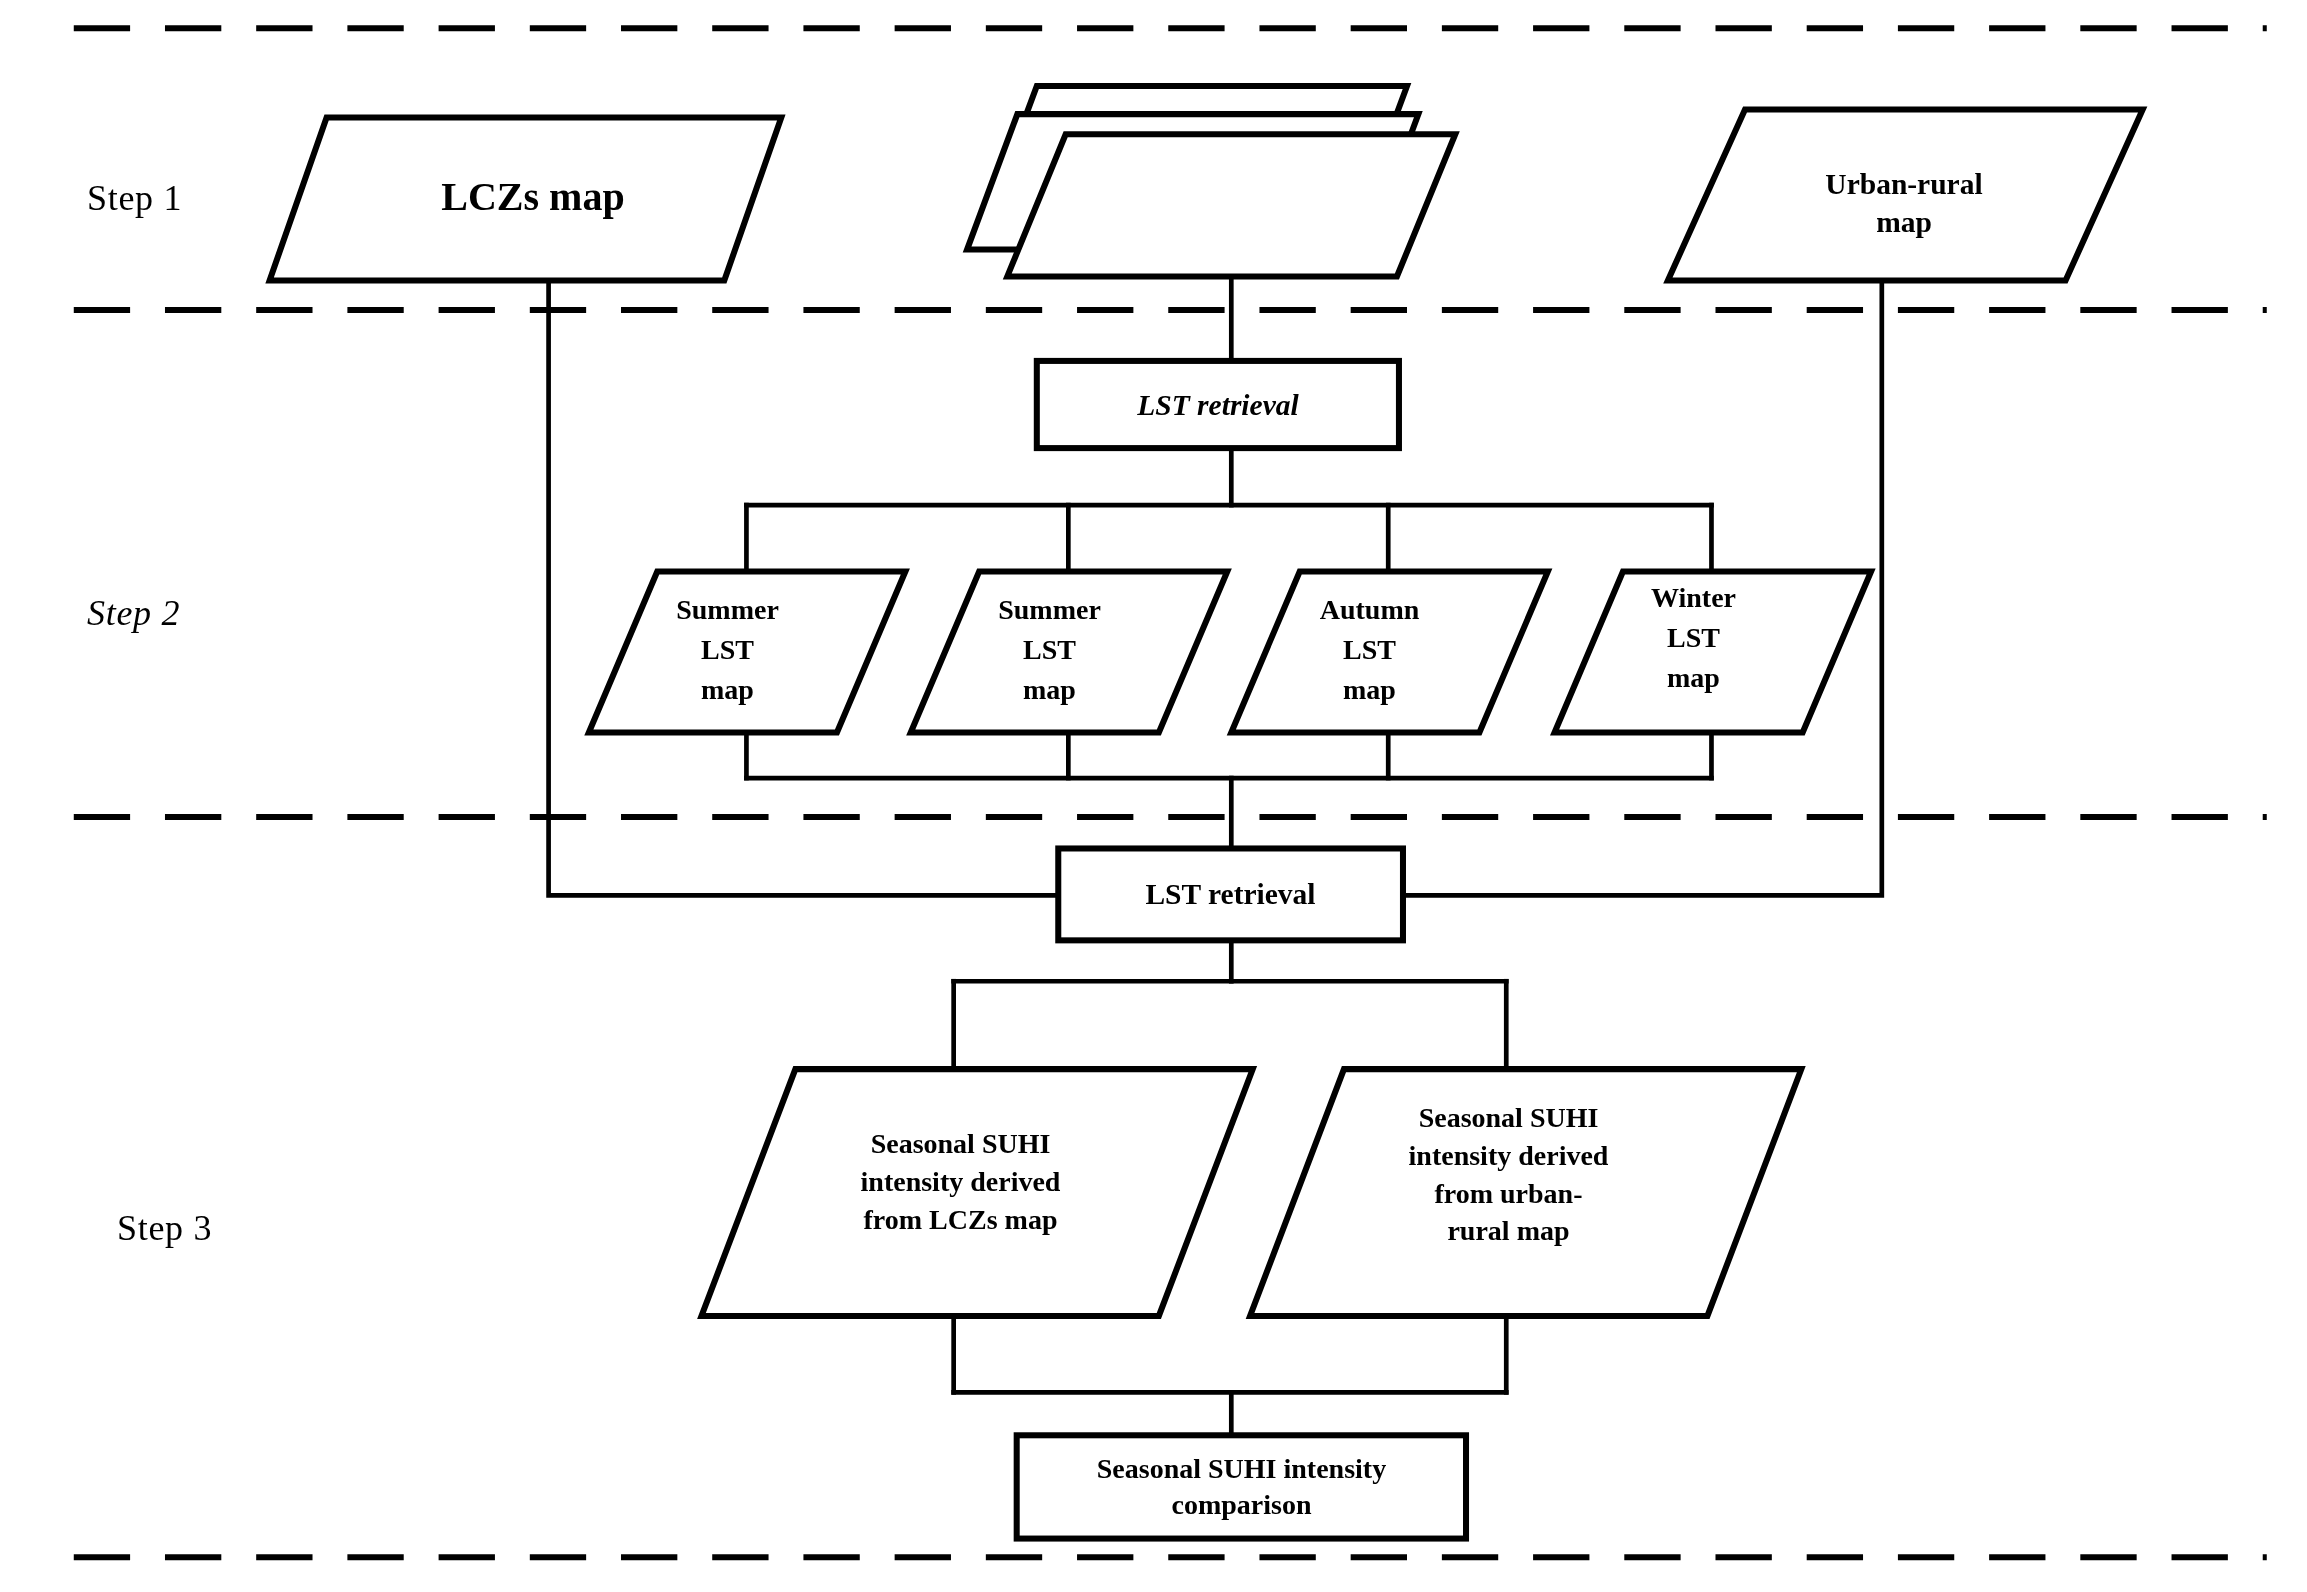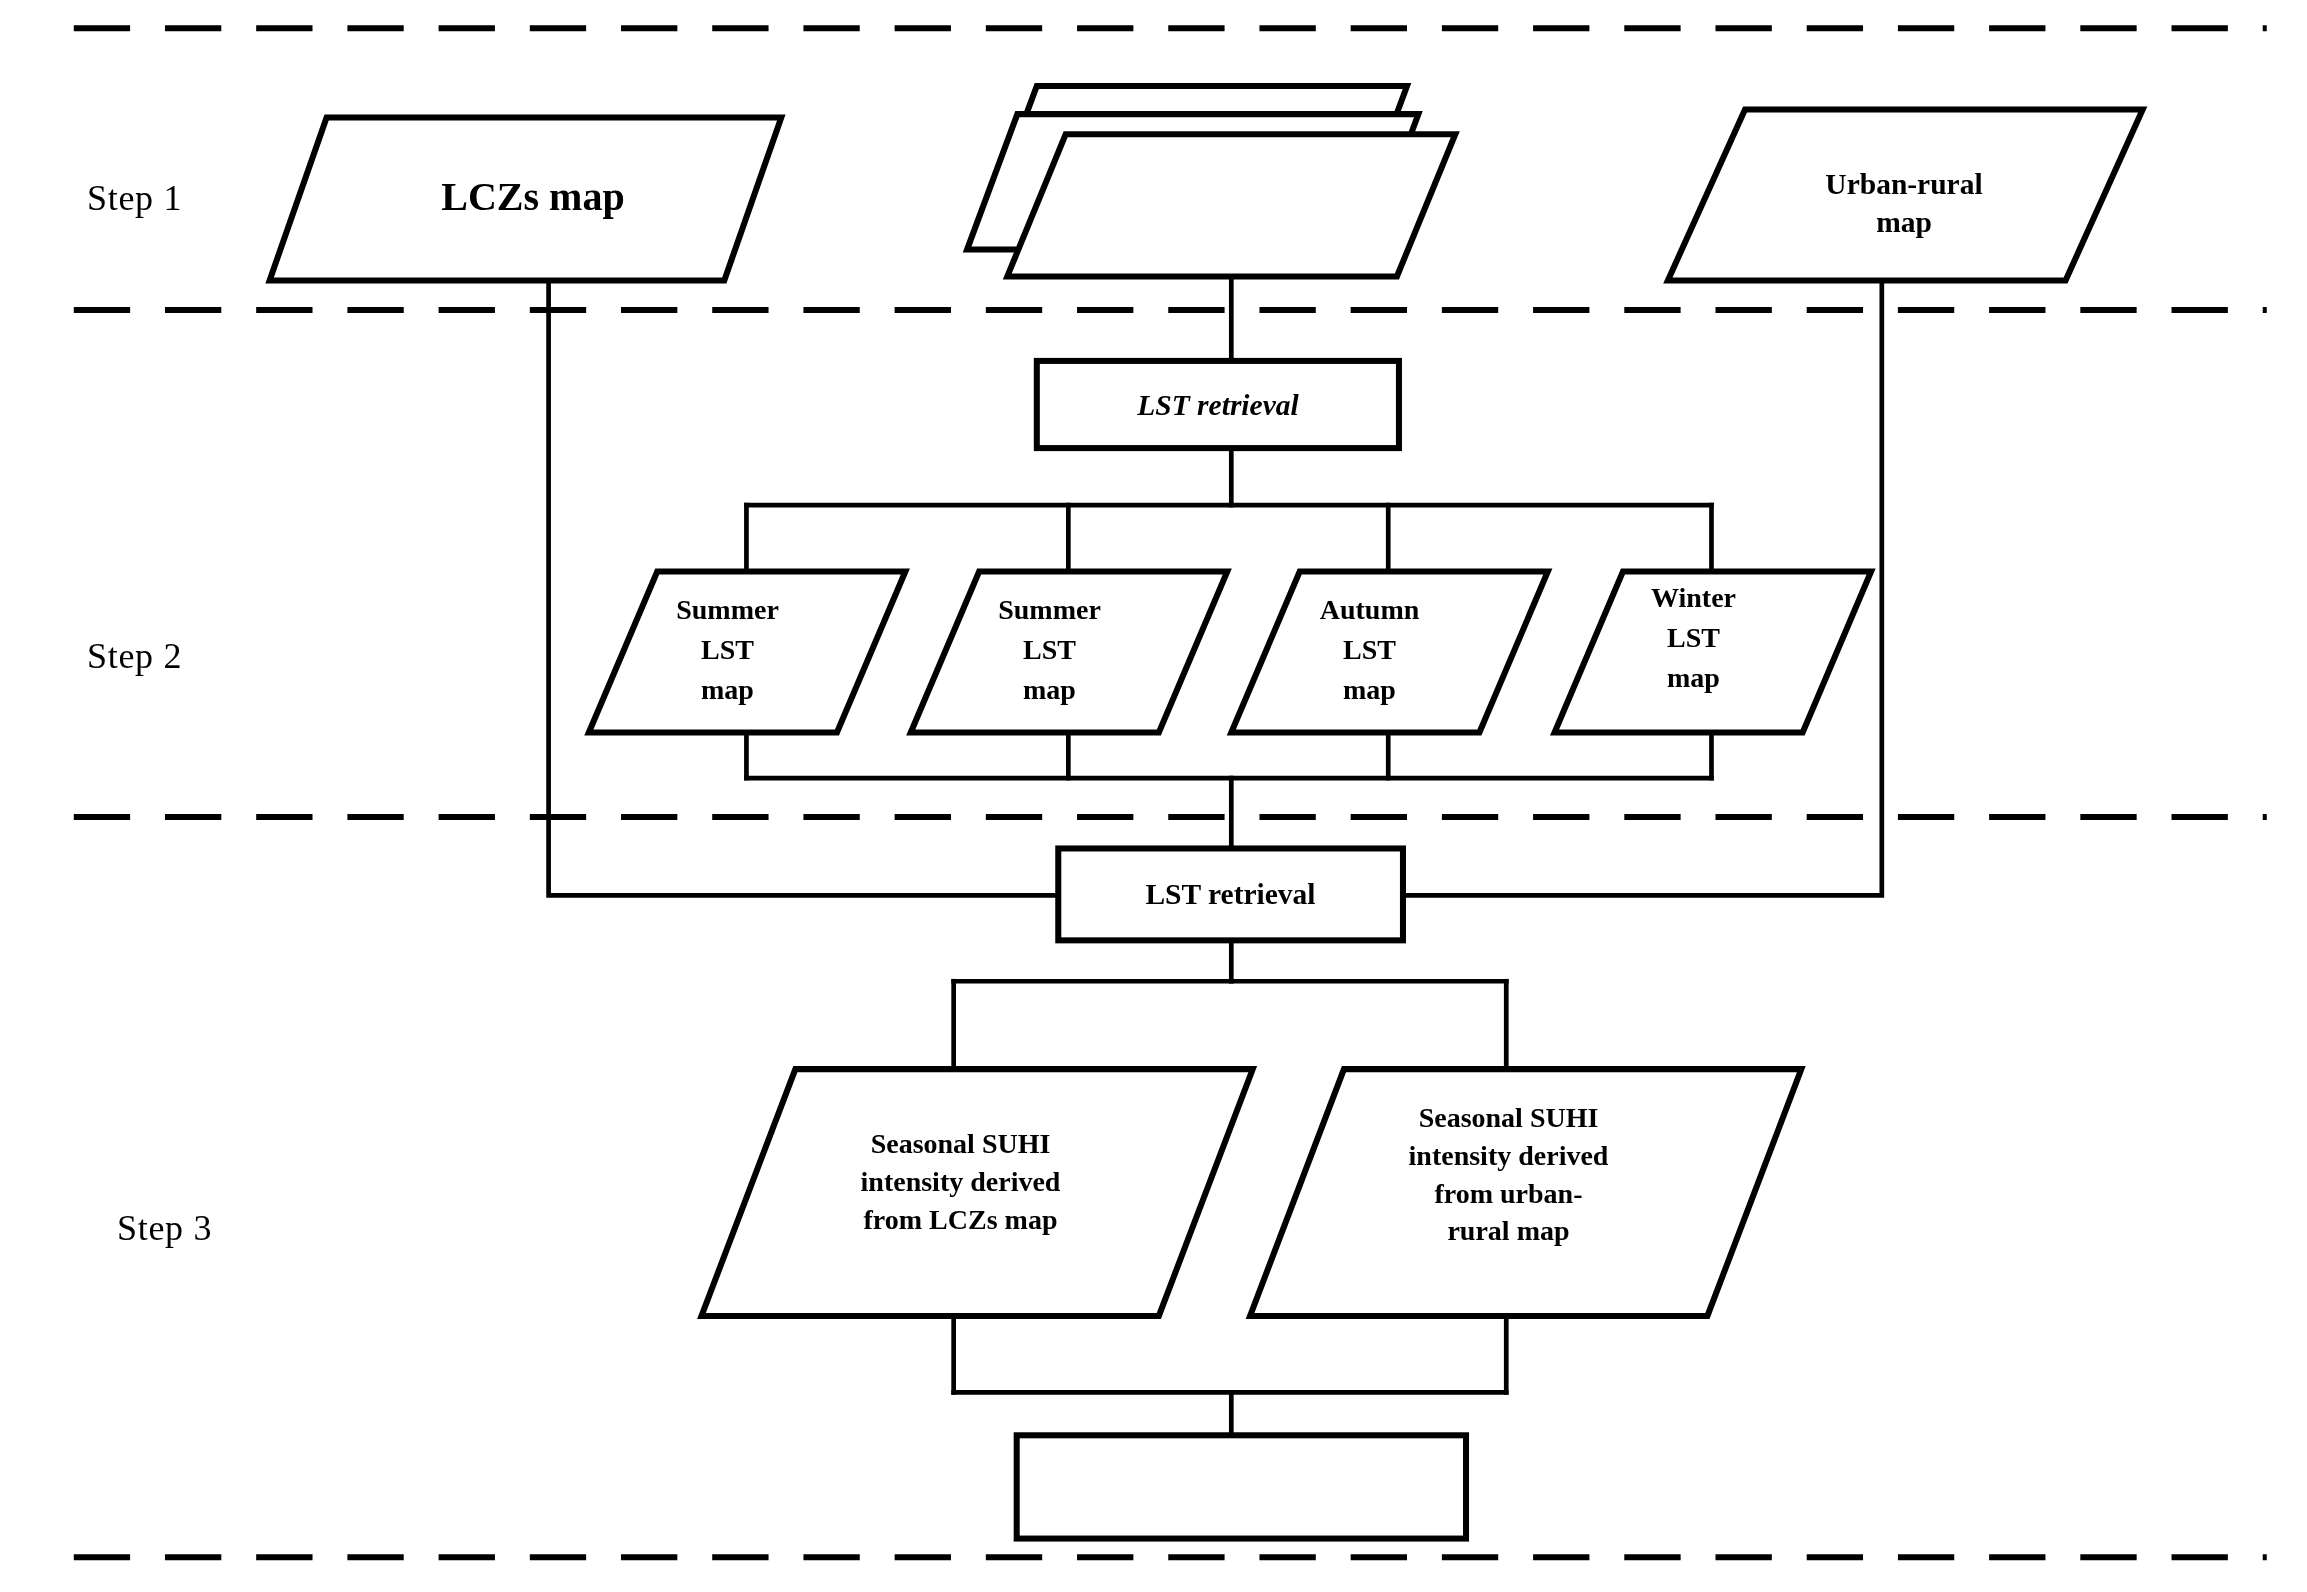--- a/index.html
+++ b/index.html
@@ -123,21 +123,21 @@
 
       <polygon points="1186,1594 1868,1594 1728,1962 1046,1962"></polygon>
 
       <polygon points="2004,1594 2686,1594 2546,1962 1864,1962"></polygon>
 
       <rect x="1516" y="2140" width="670" height="154"></rect>
     </g>
   </svg>
 
   <div class="step-label" style="left:87px; top:177px;">Step 1</div>
-  <div class="step-label" style="left:87px; top:635px;">Step 2</div>
+  <div class="step-label" style="left:87px; top:592px;font-style:italic;">Step 2</div>
   <div class="step-label" style="left:117px; top:1207px;">Step 3</div>
 
   <div class="node-label lbl-lczs" style="left:399px; top:173px; width:268px;">LCZs map</div>
 
 
   <div class="node-label lbl-urban" style="left:1750px; top:146px; width:308px;">Urban-rural
 map</div>
 
   <div class="node-label lbl-retrieval" style="left:1037px; top:388px; width:362px;font-style:italic;">LST retrieval</div>
 
@@ -158,15 +158,17 @@
 
   <div class="node-label lbl-suhi" style="left:746px; top:1125px; width:429px;">Seasonal SUHI
 intensity derived
 from LCZs map</div>
 
   <div class="node-label lbl-suhi" style="left:1294px; top:1099px; width:429px;">Seasonal SUHI
 intensity derived
 from urban-
 rural  map</div>
 
+  <div class="node-label lbl-compare" style="left:1017px; top:1451px; width:449px;">Seasonal SUHI intensity
+comparison</div>
 
 </div>
 
 
 </body></html>

